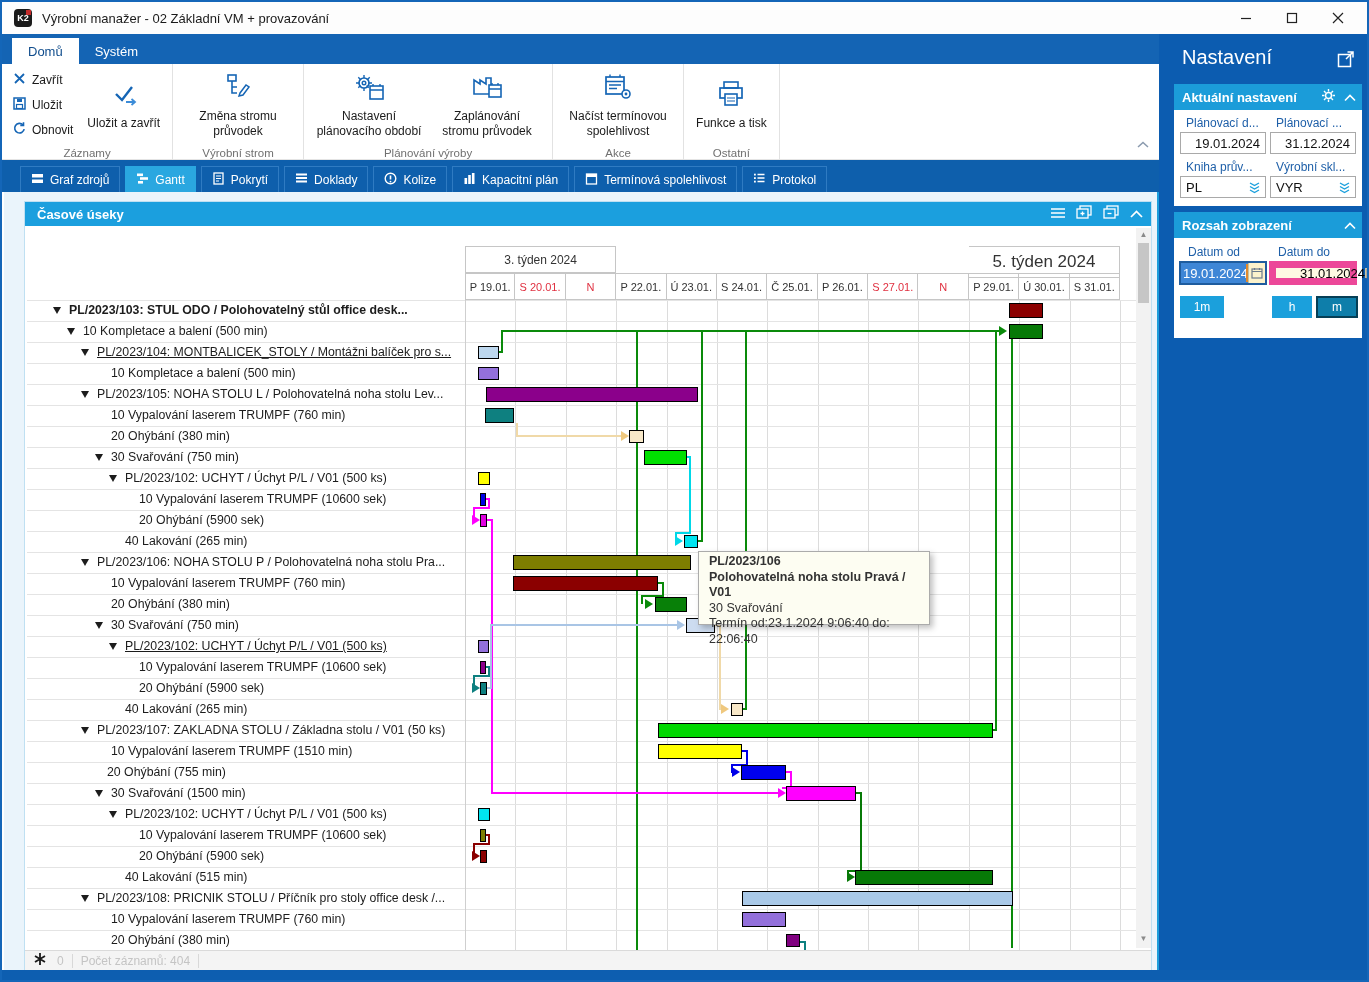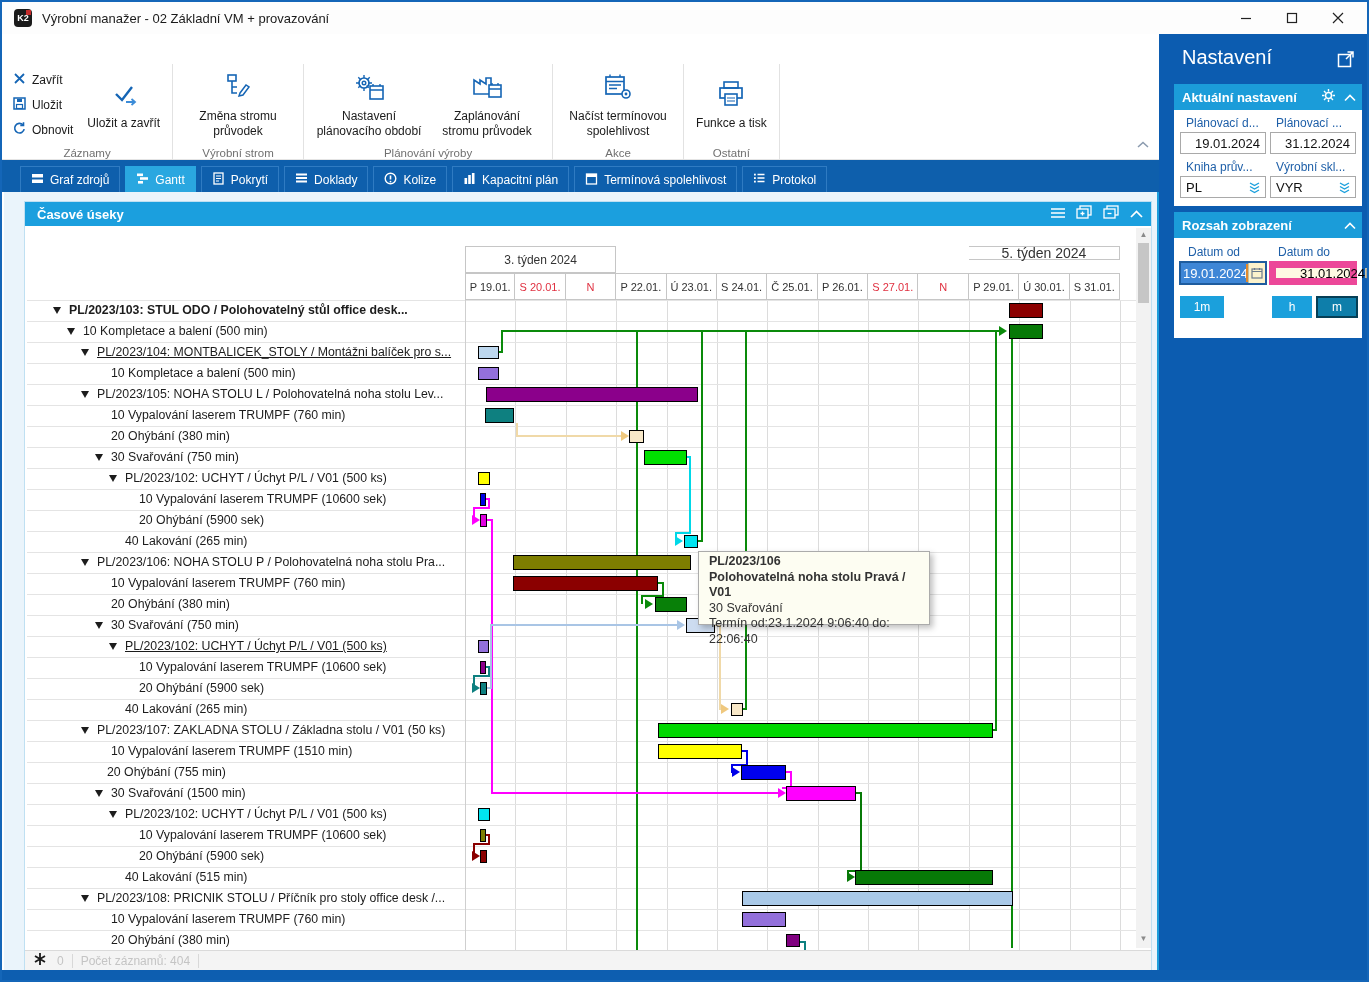--- a/index.html
+++ b/index.html
@@ -107,20 +107,24 @@
           </svg>
         </div>
       <div class="wbtn">
           <svg width="12" height="12">
             <path d="M1 1 L11 11 M11 1 L1 11" stroke="#222" stroke-width="1.2"></path>
           </svg>
         </div>
     </div>
   </div>
 
+  <div class="ribbonband" id="ribbon-tabs">
+      <div class="rtab active">Domů</div>
+      <div class="rtab">Systém</div>
+    </div>
 
   <div class="ribbonbody">
     <div id="ribbon-groups">
         <div class="rgroup">
           <div class="rstack">
             <div class="rsmall">
               <span><svg width="15" height="15">
                   <path d="M3 3l9 9M12 3l-9 9" stroke="#1565B5" stroke-width="1.8"></path>
                 </svg></span>
               <span>Zavřít</span>
@@ -297,21 +301,21 @@
               </svg></span>
           <span><svg width="13" height="9">
                 <polyline points="1,7 6.5,1.5 12,7" fill="none" stroke="#fff" stroke-width="1.7"></polyline>
               </svg></span>
         </div>
       </div>
       <div class="panelcontent">
         <div id="gantt-canvas">
 
         <div class="hcell first" style="left:440px;top:20px;width:151.155px;height:27px;font-size:12px;">3. týden 2024</div>
-            <div class="hcell" style="left:943.8499999999999px;top:20px;width:151.155px;height:14px;font-size:14px;">5. týden 2024</div>
+            <div class="hcell" style="left:943.8499999999999px;top:20px;width:151.155px;height:32px;font-size:17px;">5. týden 2024</div>
             <div class="hcell first" style="left:440px;top:47px;width:50.385px;height:27px;font-size:11px;color:#333;">P 19.01.</div>
             <div class="hcell" style="left:490.385px;top:47px;width:50.385px;height:27px;font-size:11px;color:#E03040;">S 20.01.</div>
             <div class="hcell" style="left:540.77px;top:47px;width:50.385px;height:27px;font-size:11px;color:#E03040;">N</div>
             <div class="hcell" style="left:591.155px;top:47px;width:50.385px;height:27px;font-size:11px;color:#333;">P 22.01.</div>
             <div class="hcell" style="left:641.54px;top:47px;width:50.385px;height:27px;font-size:11px;color:#333;">Ú 23.01.</div>
             <div class="hcell" style="left:691.925px;top:47px;width:50.385px;height:27px;font-size:11px;color:#333;">S 24.01.</div>
             <div class="hcell" style="left:742.31px;top:47px;width:50.385px;height:27px;font-size:11px;color:#333;">Č 25.01.</div>
             <div class="hcell" style="left:792.6949999999999px;top:47px;width:50.385px;height:27px;font-size:11px;color:#333;">P 26.01.</div>
             <div class="hcell" style="left:843.0799999999999px;top:47px;width:50.385px;height:27px;font-size:11px;color:#E03040;">S 27.01.</div>
             <div class="hcell" style="left:893.4649999999999px;top:47px;width:50.385px;height:27px;font-size:11px;color:#E03040;">N</div>

